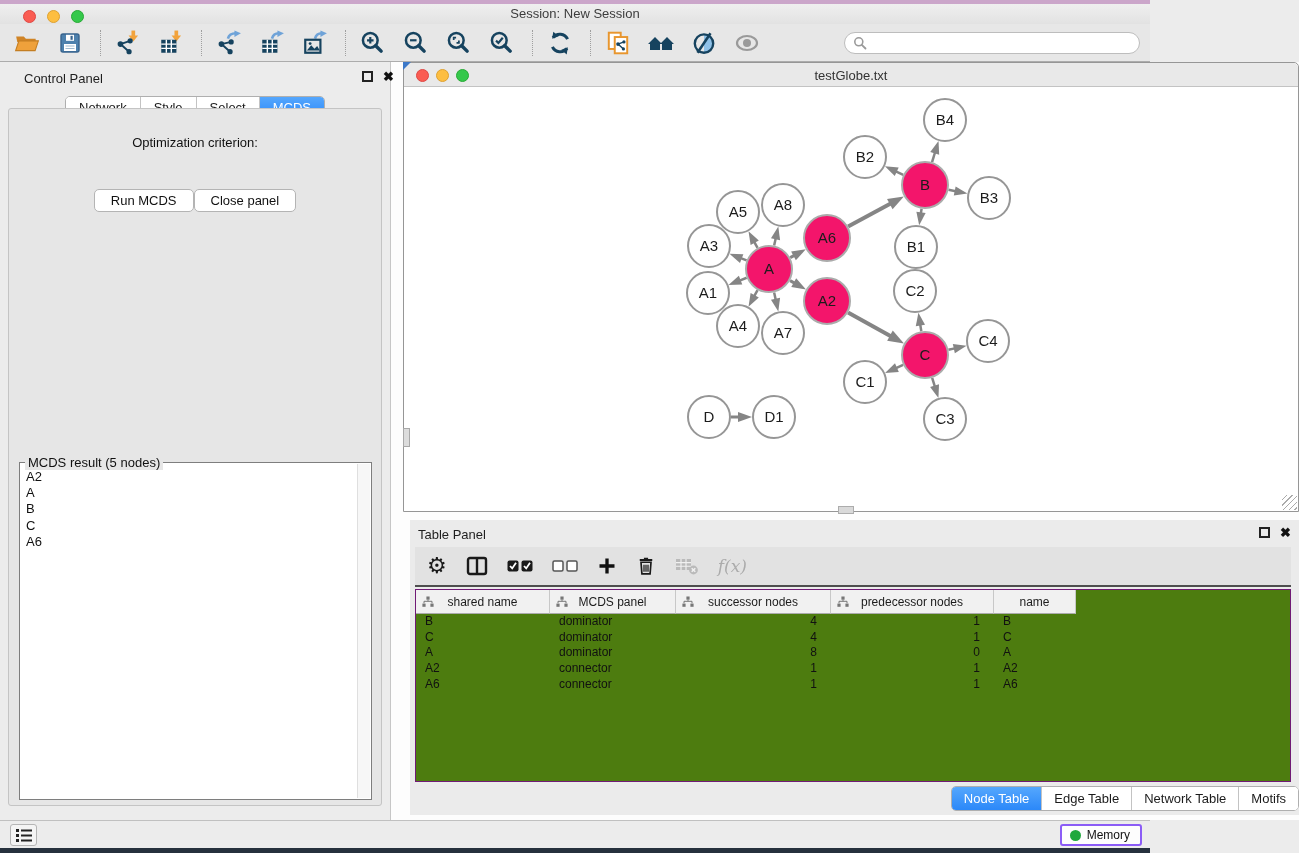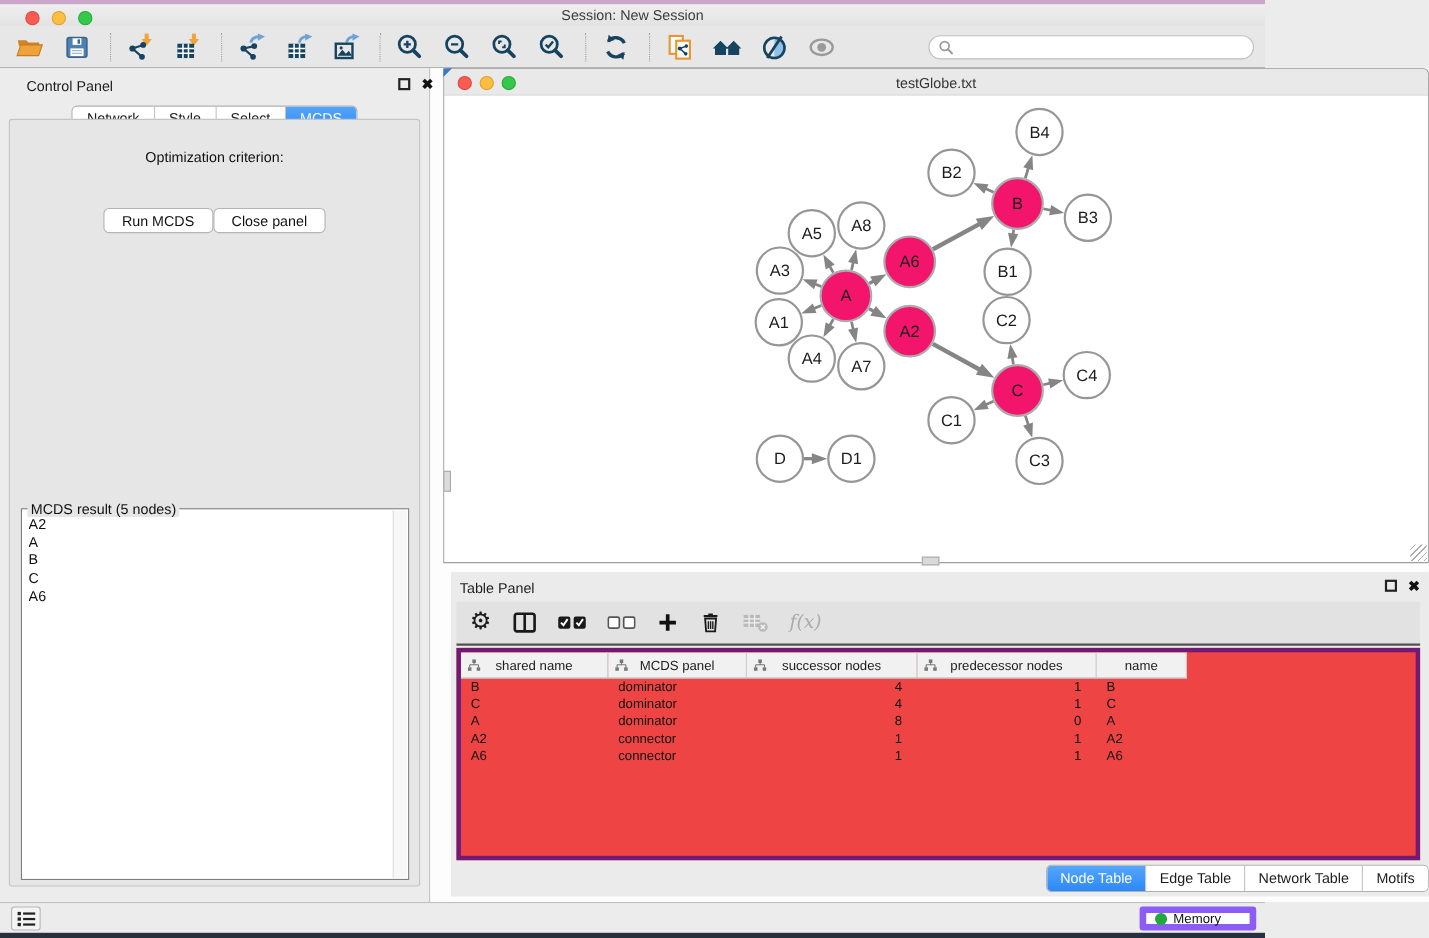--- a/index.html
+++ b/index.html
@@ -102,41 +102,41 @@
   
   .table-panel { position:absolute; left:19px; top:458px; right:0; bottom:5px; background:#EBEBEB; }
   .tp-head { position:absolute; left:0; top:4px; width:100%; height:22px; }
   .tp-head .ph-title { position:absolute; left:8px; top:3px; font-size:13px; color:#1E1E1E; }
   .tp-toolbar { position:absolute; left:5px; right:8px; top:27px; height:40px; background:#E2E2E2;
     border-bottom:2px solid #4E4E4E; display:flex; align-items:center; padding-left:12px; }
   .tp-icon { height:30px; display:flex; align-items:center; justify-content:center; margin-right:19px; }
   .gear-glyph { font-family:"DejaVu Sans",sans-serif; font-size:22px; color:#1A1A1A; line-height:1; }
   .fx-glyph { font-family:"DejaVu Serif",serif; font-style:italic; font-size:17px; color:#ABABAB; }
 
-  .tp-table { position:absolute; left:5px; right:8px; top:69px; height:193px; background:#ef4444;
-    border:4px solid #701a75; overflow:hidden; }
+  .tp-table { position:absolute; left:5px; right:8px; top:69px; height:193px; background:#4d7c0f;
+    border:1px solid #701a75; overflow:hidden; }
   .tbl-header { display:flex; height:24px; }
   .tbl-hcell { position:relative; background:#F1F1F1; border-right:1px solid #C8C8C8;
     border-bottom:1px solid #ABABAB; display:flex; align-items:center; justify-content:center;
     font-size:12px; color:#1C1C1C; flex-shrink:0; }
   .tbl-hcell .tree-ic { position:absolute; left:6px; top:6px; }
   .tbl-row { display:flex; height:15.7px; }
   .tbl-cell { font-size:12px; color:#111; flex-shrink:0; line-height:15.7px; white-space:nowrap;
     overflow:hidden; }
   #tp-tabs { position:absolute; left:0; right:0; bottom:4px; display:flex; justify-content:flex-end; }
   #tp-tabs .seg-btn { padding:3px 12px; }
 
   
   .statusbar { position:absolute; left:0; top:820px; width:100%; height:28px; background:#ECECEC;
     border-top:1px solid #C0C0C0; }
   .sb-listbtn { position:absolute; left:10px; top:3px; width:27px; height:22px; background:#F4F4F4;
     border:1px solid #B5B5B5; border-radius:3px; display:flex; align-items:center; justify-content:center; }
   .sb-memory { position:absolute; right:8px; top:3px; height:22px; background:#FDFDFD;
-    border:6px solid #8b5cf6; border-radius:3px; display:flex; align-items:center; gap:6px;
-    padding:0 26px 0 8px; font-size:12px; color:#111; }
+    border:2px solid #8b5cf6; border-radius:3px; display:flex; align-items:center; gap:6px;
+    padding:0 10px 0 8px; font-size:12px; color:#111; }
   .mem-dot { width:11px; height:11px; border-radius:50%; background:#1FA83C; }
   .bottom-strip { position:absolute; left:0; top:848px; width:100%; height:5px; background:#26313D; }
 </style>
 </head>
 <body>
 
 <div class="app">
   <div class="top-strip"></div>
 
   <div class="titlebar">

